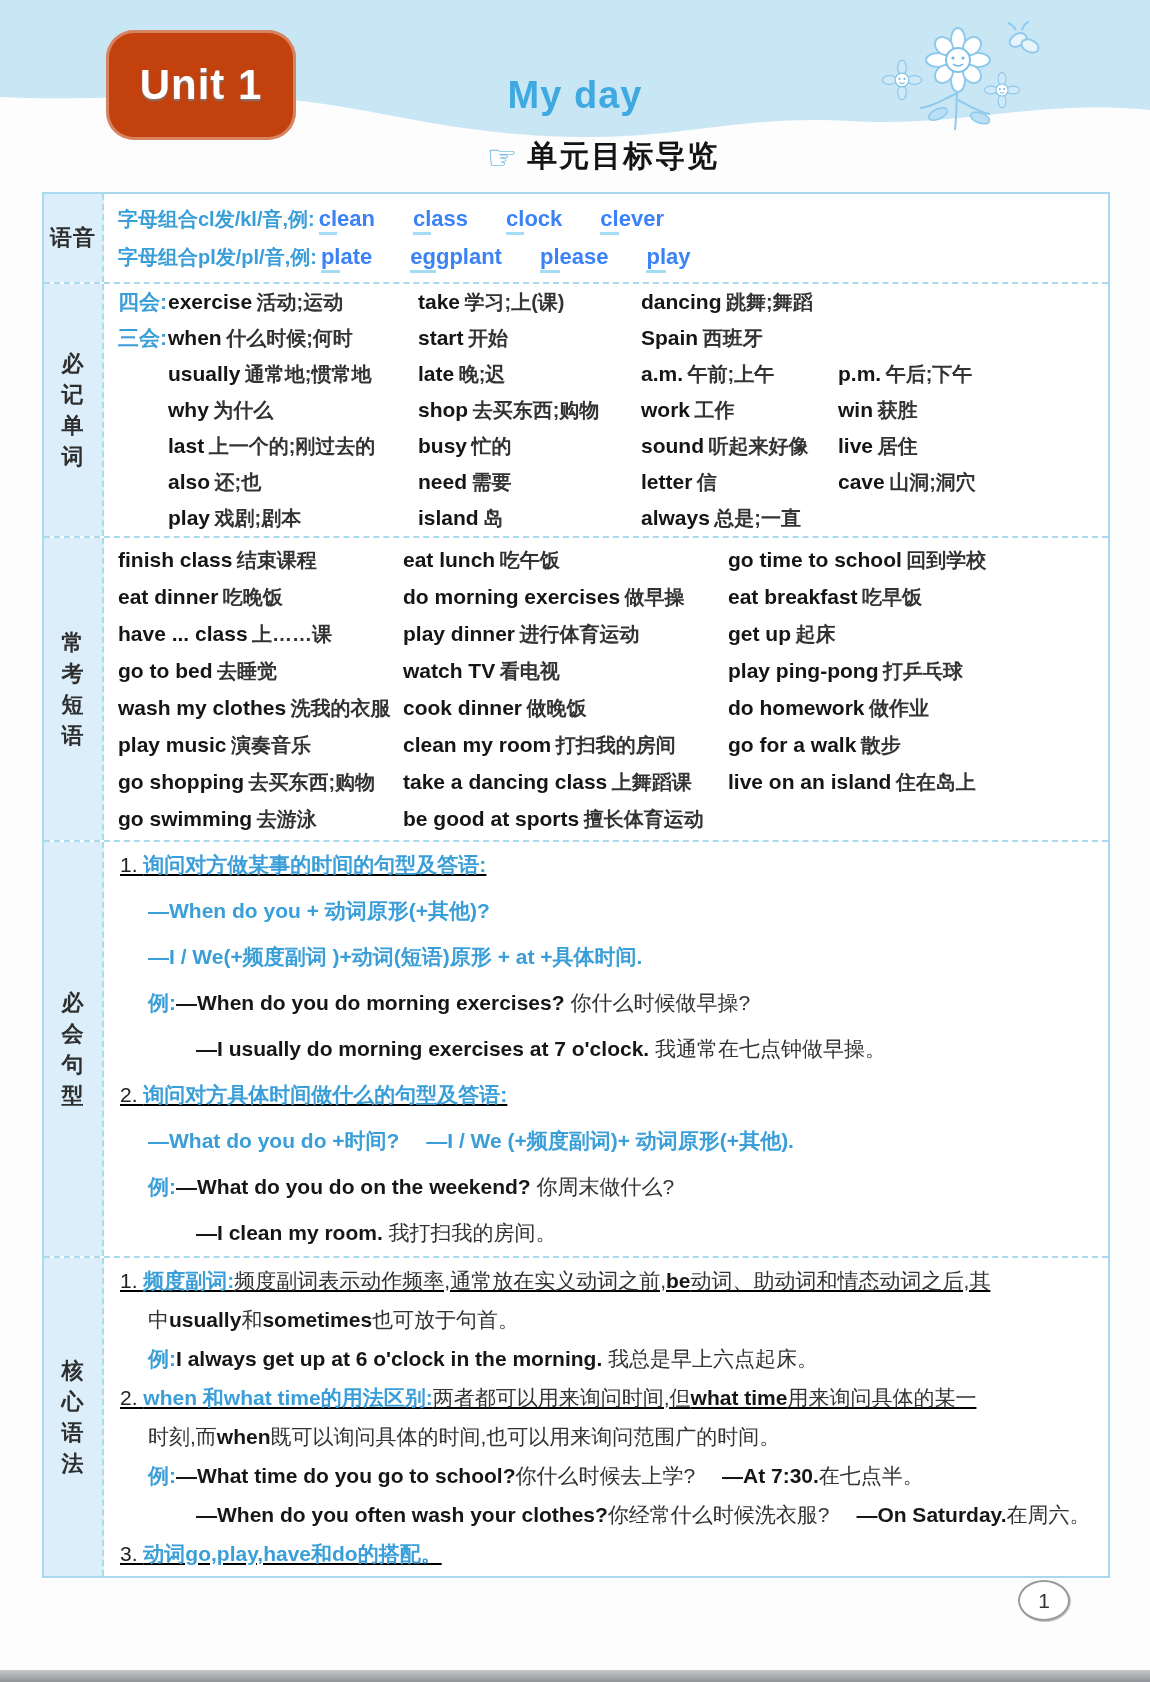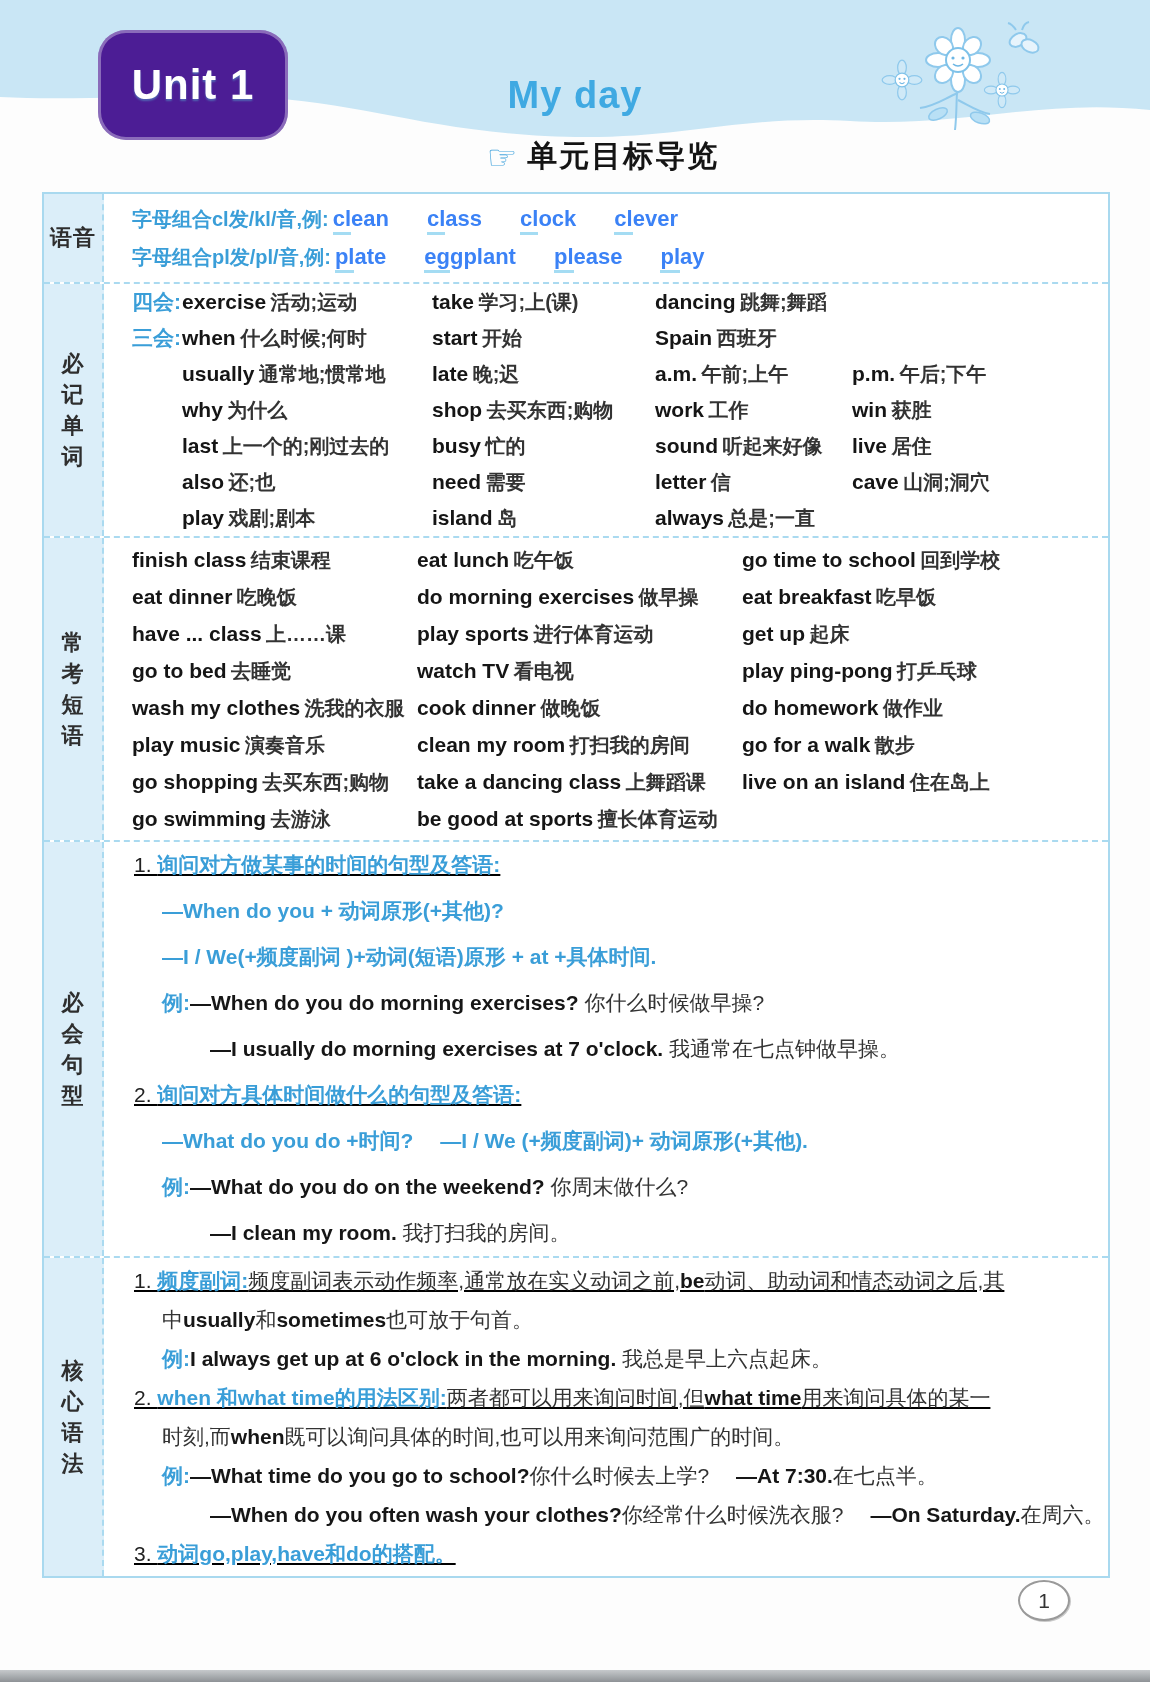--- a/index.html
+++ b/index.html
@@ -1,41 +1,41 @@
 <!DOCTYPE html>
 <html><head>
 <meta charset="utf-8">
 <style>
   html,body{margin:0;padding:0;background:#e8e8e8;}
   body{font-family:"Liberation Sans","DejaVu Sans",sans-serif;}
   .page{position:relative;width:1150px;height:1682px;margin:0 auto;background:#fdfdfd;overflow:hidden;}
 
   
   .band{position:absolute;left:0;top:0;width:1150px;height:150px;display:block;}
-  .unit-badge{position:absolute;left:98px;top:30px;width:190px;height:110px;background:#4c1d95;
+  .unit-badge{position:absolute;left:106px;top:30px;width:190px;height:110px;background:#c2410c;
     border-radius:28px;display:flex;align-items:center;justify-content:center;box-shadow:0 0 0 3px rgba(255,255,255,.35) inset;}
   .unit-badge .ul-txt{color:#ffffff;font-size:42px;font-weight:bold;letter-spacing:1px;
     text-shadow:0 2px 2px rgba(84,158,203,.55);}
   .unit-title{position:absolute;left:0;top:74px;width:100%;text-align:center;
     color:#3fa9e2;font-size:38px;font-weight:bold;letter-spacing:1px;}
   .flowers{position:absolute;left:840px;top:18px;width:210px;height:120px;}
 
   .section-heading{position:absolute;left:0;top:136px;width:100%;text-align:center;
     font-size:30px;font-weight:bold;color:#141414;letter-spacing:2px;padding-left:28px;}
   .hand{color:#4aa7de;font-size:34px;font-weight:normal;margin-right:10px;vertical-align:-3px;letter-spacing:0;}
 
   
   .gtable{position:absolute;left:42px;top:192px;width:1064px;border:2px solid #a9d9ef;background:#ffffff;}
   .trow{display:flex;border-bottom:2px dashed #aadaf0;}
   .trow:last-child{border-bottom:none;}
   .tlabel{flex:0 0 58px;width:58px;background:#dbeef9;border-right:2px dashed #aadaf0;
     display:flex;flex-direction:column;align-items:center;justify-content:center;gap:9px;
     font-size:22px;color:#2e2e2e;font-weight:600;letter-spacing:1px;}
   .labch{line-height:1;}
-  .tcontent{flex:1;display:flex;flex-direction:column;justify-content:center;padding-left:28px;overflow:hidden;}
+  .tcontent{flex:1;display:flex;flex-direction:column;justify-content:center;padding-left:14px;overflow:hidden;}
 
   .row-phonics{height:88px;}
   .phline{display:flex;align-items:baseline;height:38px;line-height:38px;white-space:nowrap;}
   .intro{color:#3a9ed8;font-size:20px;font-weight:600;margin-right:4px;}
   .pword{color:#3b82f6;font-size:22px;font-weight:700;margin-right:38px;}
   .pword .ul{border-bottom:3px solid #a4dcf3;padding-bottom:1px;}
 
   .row-words{height:252px;}
   .wline{display:grid;grid-template-columns:50px 250px 223px 197px 1fr;height:36px;line-height:36px;white-space:nowrap;}
   .tagcell{color:#3a9ed8;font-weight:600;font-size:21px;}
@@ -236,21 +236,21 @@
             <span class="cell"><b class="en">eat lunch</b> <span class="zh">吃午饭</span></span>
             <span class="cell"><b class="en">go time to school</b> <span class="zh">回到学校</span></span>
           </div>
           <div class="gline pline">
             <span class="cell"><b class="en">eat dinner</b> <span class="zh">吃晚饭</span></span>
             <span class="cell"><b class="en">do morning exercises</b> <span class="zh">做早操</span></span>
             <span class="cell"><b class="en">eat breakfast</b> <span class="zh">吃早饭</span></span>
           </div>
           <div class="gline pline">
             <span class="cell"><b class="en">have ... class</b> <span class="zh">上……课</span></span>
-            <span class="cell"><b class="en">play sports</b> <span class="zh">进行体育运动</span></span>
+            <span class="cell"><b class="en">play dinner</b> <span class="zh">进行体育运动</span></span>
             <span class="cell"><b class="en">get up</b> <span class="zh">起床</span></span>
           </div>
           <div class="gline pline">
             <span class="cell"><b class="en">go to bed</b> <span class="zh">去睡觉</span></span>
             <span class="cell"><b class="en">watch TV</b> <span class="zh">看电视</span></span>
             <span class="cell"><b class="en">play ping-pong</b> <span class="zh">打乒乓球</span></span>
           </div>
           <div class="gline pline">
             <span class="cell"><b class="en">wash my clothes</b> <span class="zh">洗我的衣服</span></span>
             <span class="cell"><b class="en">cook dinner</b> <span class="zh">做晚饭</span></span>

